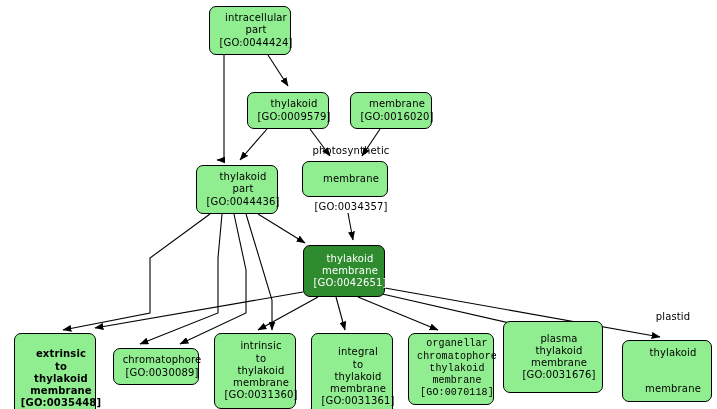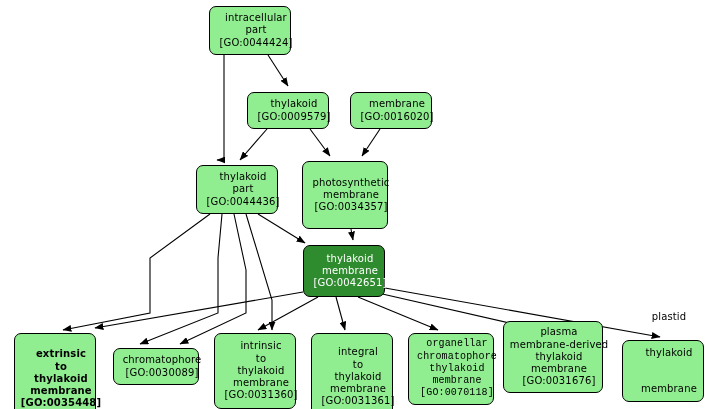--- a/index.html
+++ b/index.html
@@ -94,21 +94,21 @@
       </div>
       <div class="go-node" style="left: 350px; top: 92px; width: 82px; height: 37px;">
         <span class="go-label">membrane</span>
         <span class="go-id">[GO:0016020]</span>
       </div>
       <div class="go-node" style="left: 196px; top: 165px; width: 82px; height: 49px;">
         <span class="go-label">thylakoid</span>
         <span class="go-label">part</span>
         <span class="go-id">[GO:0044436]</span>
       </div>
-      <div class="go-node" style="left: 302px; top: 161px; width: 86px; height: 68px;">
+      <div class="go-node" style="left: 302px; top: 161px; width: 86px; height: 36px; gap: 16px;">
         <span class="go-label">photosynthetic</span>
         <span class="go-label">membrane</span>
         <span class="go-id">[GO:0034357]</span>
       </div>
       <div class="go-node highlight" style="left: 303px; top: 245px; width: 82px; height: 52px;">
         <span class="go-label">thylakoid</span>
         <span class="go-label">membrane</span>
         <span class="go-id">[GO:0042651]</span>
       </div>
       <div class="go-node" style="left: 14px; top: 333px; width: 82px; height: 92px; font-weight: bold;">
@@ -138,25 +138,24 @@
       </div>
       <div class="go-node" style="left: 408px; top: 333px; width: 86px; height: 72px; font-family: Liberation Mono, monospace;">
         <span class="go-label">organellar</span>
         <span class="go-label">chromatophore</span>
         <span class="go-label">thylakoid</span>
         <span class="go-label">membrane</span>
         <span class="go-id">[GO:0070118]</span>
       </div>
       <div class="go-node" style="left: 503px; top: 321px; width: 100px; height: 72px;">
         <span class="go-label">plasma</span>
-        <span class="go-label">membrane-derived</span>
         <span class="go-label">thylakoid</span>
         <span class="go-label">membrane</span>
         <span class="go-id">[GO:0031676]</span>
       </div>
-      <div class="go-node" style="left: 622px; top: 340px; width: 82px; height: 62px; gap: 24px;">
+      <div class="go-node" style="left: 622px; top: 340px; width: 90px; height: 62px; gap: 24px;">
         <span class="go-label">plastid</span>
         <span class="go-label">thylakoid</span>
         <span class="go-label">membrane</span>
         <span class="go-id">[GO:0055035]</span>
       </div>
     </div>
 </div>
 
 </body></html>

